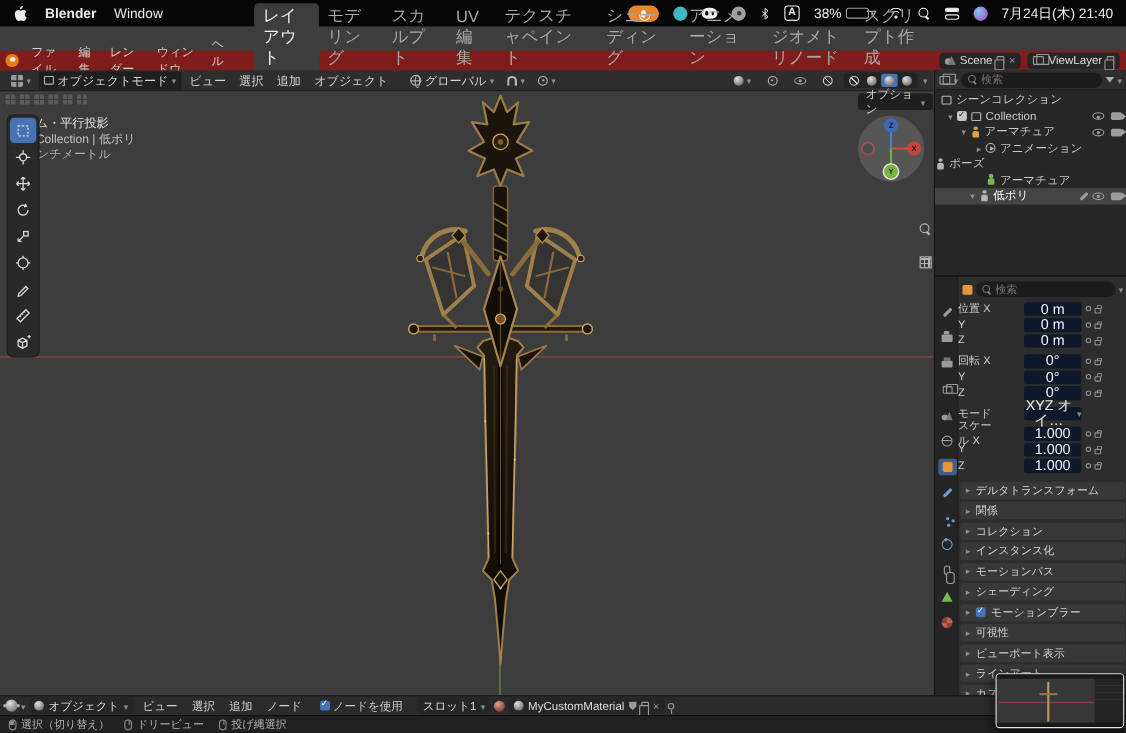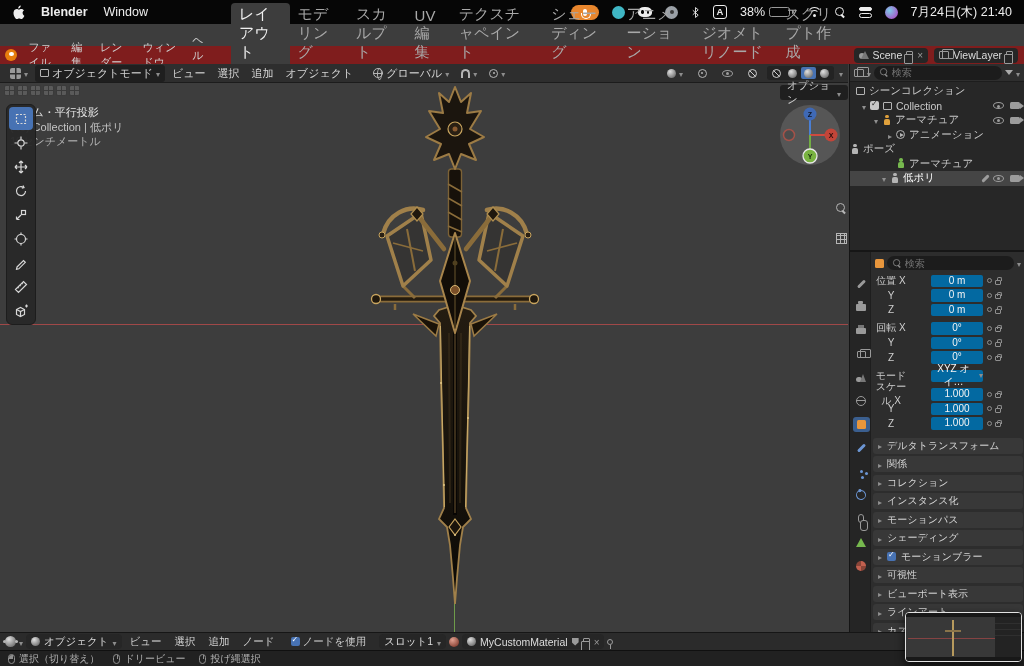--- a/index.html
+++ b/index.html
@@ -165,22 +165,22 @@
 .sh-particles{width:3px;height:3px;border-radius:50%;background:#6c96d4;box-shadow:5px 2px 0 #6c96d4,1px 6px 0 #6c96d4;}
 .sh-physics{width:10px;height:10px;border:1.3px solid #6c96d4;border-radius:50%;position:relative;transform:rotate(-20deg);}
 .sh-physics::after{content:"";position:absolute;left:3px;top:-2px;width:2.5px;height:2.5px;border-radius:50%;background:#6c96d4;}
 .sh-constraint{width:6px;height:9px;border:1.3px solid #9a9a9a;border-radius:3px;position:relative;}
 .sh-constraint::after{content:"";position:absolute;left:1px;top:5px;width:6px;height:9px;border:1.3px solid #9a9a9a;border-radius:3px;background:#252525;}
 .sh-data{width:0;height:0;border-left:5px solid transparent;border-right:5px solid transparent;border-bottom:9px solid #76b84e;}
 .sh-material{width:10px;height:10px;border-radius:50%;background:conic-gradient(#c2604f 0 25%,#8a4538 0 50%,#c2604f 0 75%,#8a4538 0);}
 .p-header{position:absolute;left:21px;top:2px;width:154px;height:18px;display:flex;align-items:center;gap:3px;padding:0 4px;}
 .p-body{position:absolute;left:21px;top:22px;width:154px;}
 .f-row{display:flex;align-items:center;height:13.5px;margin:0 0 1px 0;}
-.f-label{width:60px;text-align:center;padding-right:20px;color:#cfcfcf;font-size:10px;}
-.f-value{width:52px;height:12.5px;background:#0369a1;border-radius:2px;color:#f4f4f4;text-align:center;line-height:12.5px;font-size:10px;display:flex;align-items:center;justify-content:center;gap:3px;}
+.f-label{width:60px;text-align:left;padding-right:20px;color:#cfcfcf;font-size:10px;}
+.f-value{width:52px;height:12.5px;background:#0f172a;border-radius:2px;color:#f4f4f4;text-align:center;line-height:12.5px;font-size:13px;display:flex;align-items:center;justify-content:center;gap:3px;}
 .f-icons{display:flex;gap:3px;margin-left:4px;align-items:center;}
 .i-deco{width:5px;height:5px;border:1px solid #8f8f8f;border-radius:50%;}
 .i-lock{width:6px;height:5px;border:1px solid #8f8f8f;border-radius:1px;position:relative;margin-top:3px;}
 .i-lock::before{content:"";position:absolute;left:1px;top:-3.5px;width:2.5px;height:3px;border:1px solid #8f8f8f;border-bottom:none;border-radius:2px 2px 0 0;}
 .gap4{height:4px;}
 .sect{height:16px;background:#383838;border-radius:3px;margin:2.5px 2px 0;display:flex;align-items:center;gap:5px;padding:0 5px;color:#d6d6d6;font-size:10px;white-space:nowrap;overflow:hidden;}
 .i-cbx{width:9px;height:9px;background:#4772b3;border-radius:2px;position:relative;flex:none;}
 .i-cbx::after{content:"✓";position:absolute;left:1px;top:-2px;font-size:8px;color:#fff;}
 
 

